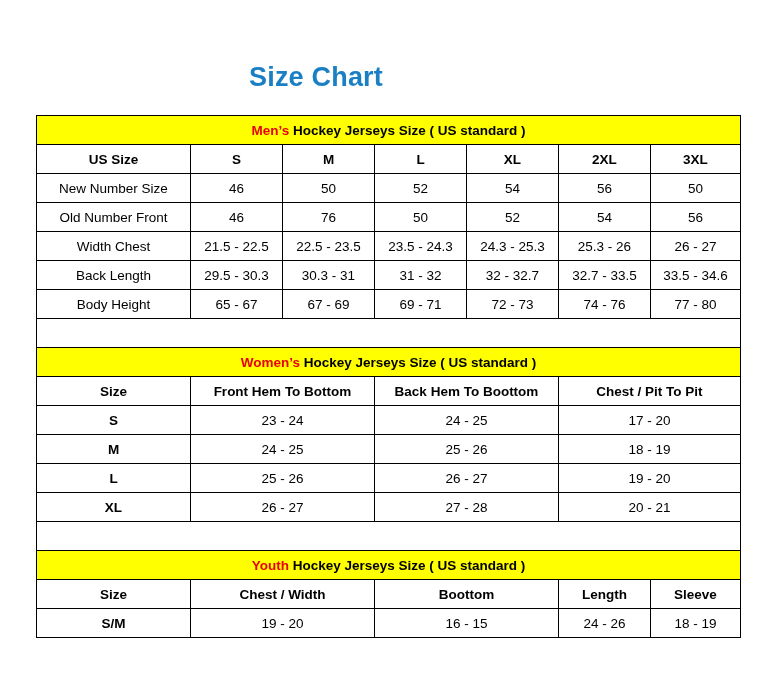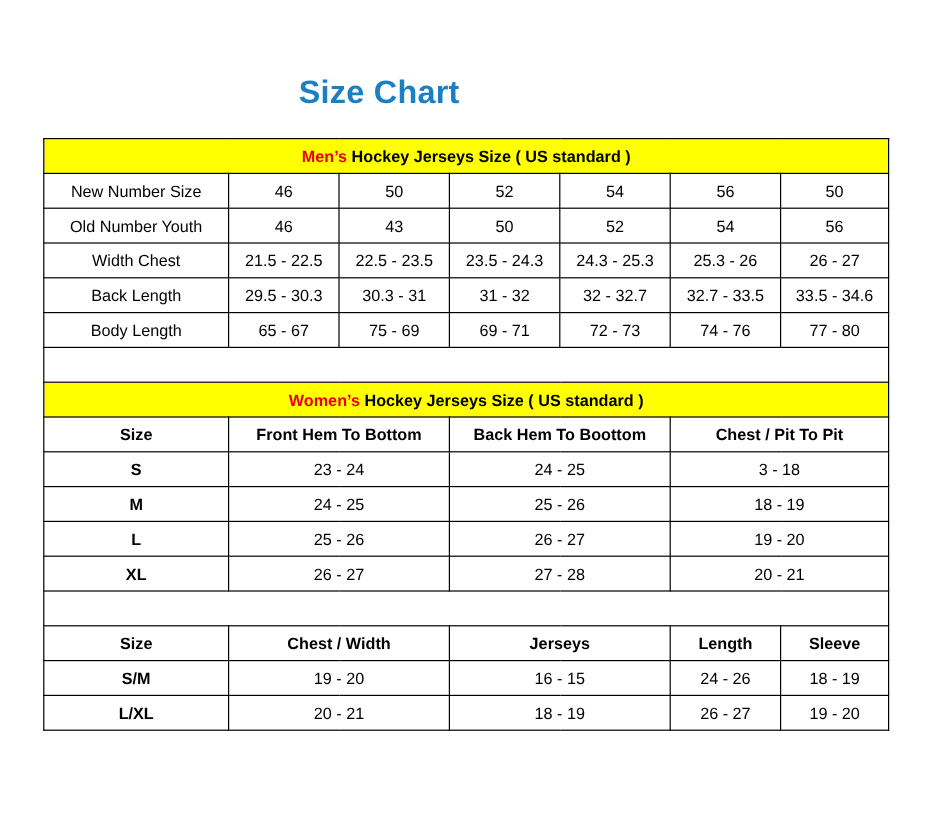--- a/index.html
+++ b/index.html
@@ -84,32 +84,41 @@
         <col style="width:92px">
         <col style="width:92px">
         <col style="width:92px">
         <col style="width:90px">
       </colgroup>
       <tbody id="table-body">
           <tr>
             <td class="banner" colspan="7"><span class="accent">Men’s</span><span> Hockey Jerseys Size ( US standard )</span></td>
           </tr>
           <tr>
+            <td colspan="1" class="hdr">US Size</td>
+            <td colspan="1" class="hdr">S</td>
+            <td colspan="1" class="hdr">M</td>
+            <td colspan="1" class="hdr">L</td>
+            <td colspan="1" class="hdr">XL</td>
+            <td colspan="1" class="hdr">2XL</td>
+            <td colspan="1" class="hdr">3XL</td>
+          </tr>
+          <tr>
             <td colspan="1" class="rowlabel">New Number Size</td>
             <td colspan="1" class="rowlabel">46</td>
             <td colspan="1" class="rowlabel">50</td>
             <td colspan="1" class="rowlabel">52</td>
             <td colspan="1" class="rowlabel">54</td>
             <td colspan="1" class="rowlabel">56</td>
             <td colspan="1" class="rowlabel">50</td>
           </tr>
           <tr>
-            <td colspan="1" class="rowlabel">Old Number Youth</td>
+            <td colspan="1" class="rowlabel">Old Number Front</td>
             <td colspan="1" class="rowlabel">46</td>
-            <td colspan="1" class="rowlabel">43</td>
+            <td colspan="1" class="rowlabel">76</td>
             <td colspan="1" class="rowlabel">50</td>
             <td colspan="1" class="rowlabel">52</td>
             <td colspan="1" class="rowlabel">54</td>
             <td colspan="1" class="rowlabel">56</td>
           </tr>
           <tr>
             <td colspan="1" class="rowlabel">Width Chest</td>
             <td colspan="1" class="rowlabel">21.5 - 22.5</td>
             <td colspan="1" class="rowlabel">22.5 - 23.5</td>
             <td colspan="1" class="rowlabel">23.5 - 24.3</td>
@@ -120,23 +129,23 @@
           <tr>
             <td colspan="1" class="rowlabel">Back Length</td>
             <td colspan="1" class="rowlabel">29.5 - 30.3</td>
             <td colspan="1" class="rowlabel">30.3 - 31</td>
             <td colspan="1" class="rowlabel">31 - 32</td>
             <td colspan="1" class="rowlabel">32 - 32.7</td>
             <td colspan="1" class="rowlabel">32.7 - 33.5</td>
             <td colspan="1" class="rowlabel">33.5 - 34.6</td>
           </tr>
           <tr>
-            <td colspan="1" class="rowlabel">Body Length</td>
+            <td colspan="1" class="rowlabel">Body Height</td>
             <td colspan="1" class="rowlabel">65 - 67</td>
-            <td colspan="1" class="rowlabel">75 - 69</td>
+            <td colspan="1" class="rowlabel">67 - 69</td>
             <td colspan="1" class="rowlabel">69 - 71</td>
             <td colspan="1" class="rowlabel">72 - 73</td>
             <td colspan="1" class="rowlabel">74 - 76</td>
             <td colspan="1" class="rowlabel">77 - 80</td>
           </tr>
           <tr class="spacer-row">
             <td colspan="7"></td>
           </tr>
           <tr>
             <td class="banner" colspan="7"><span class="accent">Women’s</span><span> Hockey Jerseys Size ( US standard )</span></td>
@@ -144,21 +153,21 @@
           <tr>
             <td colspan="1" class="hdr">Size</td>
             <td colspan="2" class="hdr">Front Hem To Bottom</td>
             <td colspan="2" class="hdr">Back Hem To Boottom</td>
             <td colspan="2" class="hdr">Chest / Pit To Pit</td>
           </tr>
           <tr>
             <td colspan="1" class="bold-cell">S</td>
             <td colspan="2" class="rowlabel">23 - 24</td>
             <td colspan="2" class="rowlabel">24 - 25</td>
-            <td colspan="2" class="rowlabel">3 - 18</td>
+            <td colspan="2" class="rowlabel">17 - 20</td>
           </tr>
           <tr>
             <td colspan="1" class="bold-cell">M</td>
             <td colspan="2" class="rowlabel">24 - 25</td>
             <td colspan="2" class="rowlabel">25 - 26</td>
             <td colspan="2" class="rowlabel">18 - 19</td>
           </tr>
           <tr>
             <td colspan="1" class="bold-cell">L</td>
             <td colspan="2" class="rowlabel">25 - 26</td>
@@ -168,37 +177,33 @@
           <tr>
             <td colspan="1" class="bold-cell">XL</td>
             <td colspan="2" class="rowlabel">26 - 27</td>
             <td colspan="2" class="rowlabel">27 - 28</td>
             <td colspan="2" class="rowlabel">20 - 21</td>
           </tr>
           <tr class="spacer-row">
             <td colspan="7"></td>
           </tr>
           <tr>
+            <td class="banner" colspan="7"><span class="accent">Youth</span><span> Hockey Jerseys Size ( US standard )</span></td>
+          </tr>
+          <tr>
             <td colspan="1" class="hdr">Size</td>
             <td colspan="2" class="hdr">Chest / Width</td>
-            <td colspan="2" class="hdr">Jerseys</td>
+            <td colspan="2" class="hdr">Boottom</td>
             <td colspan="1" class="hdr">Length</td>
             <td colspan="1" class="hdr">Sleeve</td>
           </tr>
           <tr>
             <td colspan="1" class="bold-cell">S/M</td>
             <td colspan="2" class="rowlabel">19 - 20</td>
             <td colspan="2" class="rowlabel">16 - 15</td>
             <td colspan="1" class="rowlabel">24 - 26</td>
             <td colspan="1" class="rowlabel">18 - 19</td>
           </tr>
-          <tr>
-            <td colspan="1" class="bold-cell">L/XL</td>
-            <td colspan="2" class="rowlabel">20 - 21</td>
-            <td colspan="2" class="rowlabel">18 - 19</td>
-            <td colspan="1" class="rowlabel">26 - 27</td>
-            <td colspan="1" class="rowlabel">19 - 20</td>
-          </tr>
         </tbody>
     </table>
   </div>
 
 </div>
 
 </body></html>

